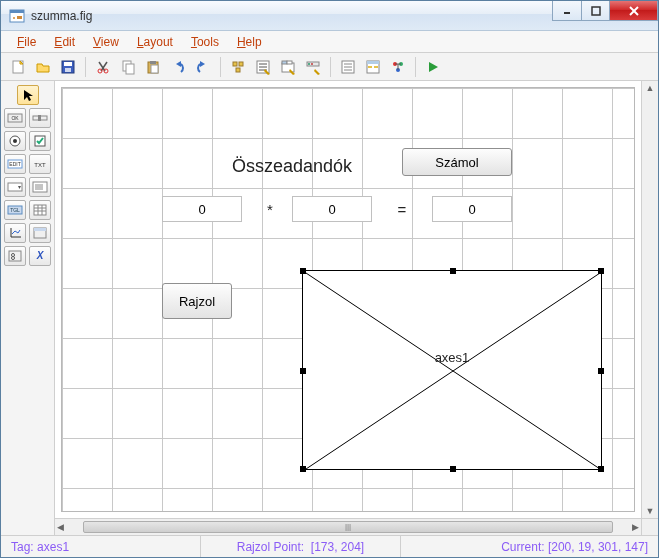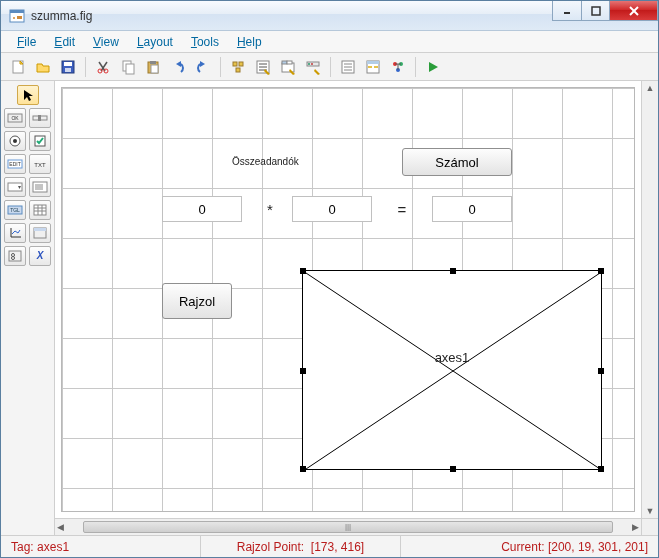--- a/index.html
+++ b/index.html
@@ -55,21 +55,21 @@
     height: 22px;
     background: #f7f7f7;
     border-bottom: 1px solid #d0d0d0;
     display: flex;
     align-items: center;
     padding-left: 8px;
     gap: 2px;
   }
   .menuitem {
     padding: 2px 8px;
-    color: #0369a1;
+    color: #c2410c;
     cursor: default;
   }
   .menuitem .ul { text-decoration: underline; }
   
   .toolbar {
     height: 28px;
     background: #f3f3f3;
     border-bottom: 1px solid #cfcfcf;
     display: flex;
     align-items: center;
@@ -145,21 +145,21 @@
     position: absolute; left: 6px; top: 6px; right: 23px; bottom: 23px;
     background-color: #fff;
     background-image:
       linear-gradient(#c8c8c8 1px, transparent 1px),
       linear-gradient(90deg, #c8c8c8 1px, transparent 1px);
     background-size: 50px 50px;
     border: 1px solid #b8b8b8;
   }
   .ui-label {
     position: absolute;
-    font-size: 10px;
+    font-size: 18px;
     color: #222;
     background: transparent;
   }
   .ui-button {
     position: absolute;
     font-size: 13px;
     background: linear-gradient(to bottom, #fdfdfd, #e3e3e3);
     border: 1px solid #8f8f8f;
     border-radius: 3px;
     display: flex; align-items: center; justify-content: center;
@@ -194,21 +194,21 @@
     background: #000;
   }
   
   .statusbar {
     height: 22px;
     background: #f4f4f4;
     border-top: 1px solid #cfcfcf;
     display: flex;
     align-items: center;
     font-size: 12px;
-    color: #b91c1c;
+    color: #8b5cf6;
   }
   .status-cell { padding: 0 10px; height: 100%; display: flex; align-items: center; border-right: 1px solid #cfcfcf; }
   .status-cell.tag { width: 200px; }
   .status-cell.cp { width: 200px; justify-content: center; }
   .status-cell.pos { flex: 1; justify-content: flex-end; border-right: none; }
 </style>
 </head>
 <body>
 
 <div class="window">
@@ -532,20 +532,20 @@
       </div>
       <div class="scrollcorner"></div>
     </div>
   </div>
 
   <div class="statusbar">
     <div class="status-cell tag">
       <span>Tag:</span>&nbsp;<span>axes1</span>
     </div>
     <div class="status-cell cp">
-      <span>Rajzol Point:</span>&nbsp;&nbsp;<span>[173, 416]</span>
+      <span>Rajzol Point:</span>&nbsp;&nbsp;<span>[173, 204]</span>
     </div>
     <div class="status-cell pos">
-      <span>Current:</span>&nbsp;<span>[200, 19, 301, 201]</span>
+      <span>Current:</span>&nbsp;<span>[200, 19, 301, 147]</span>
     </div>
   </div>
 
 </div>
 
 </body></html>

